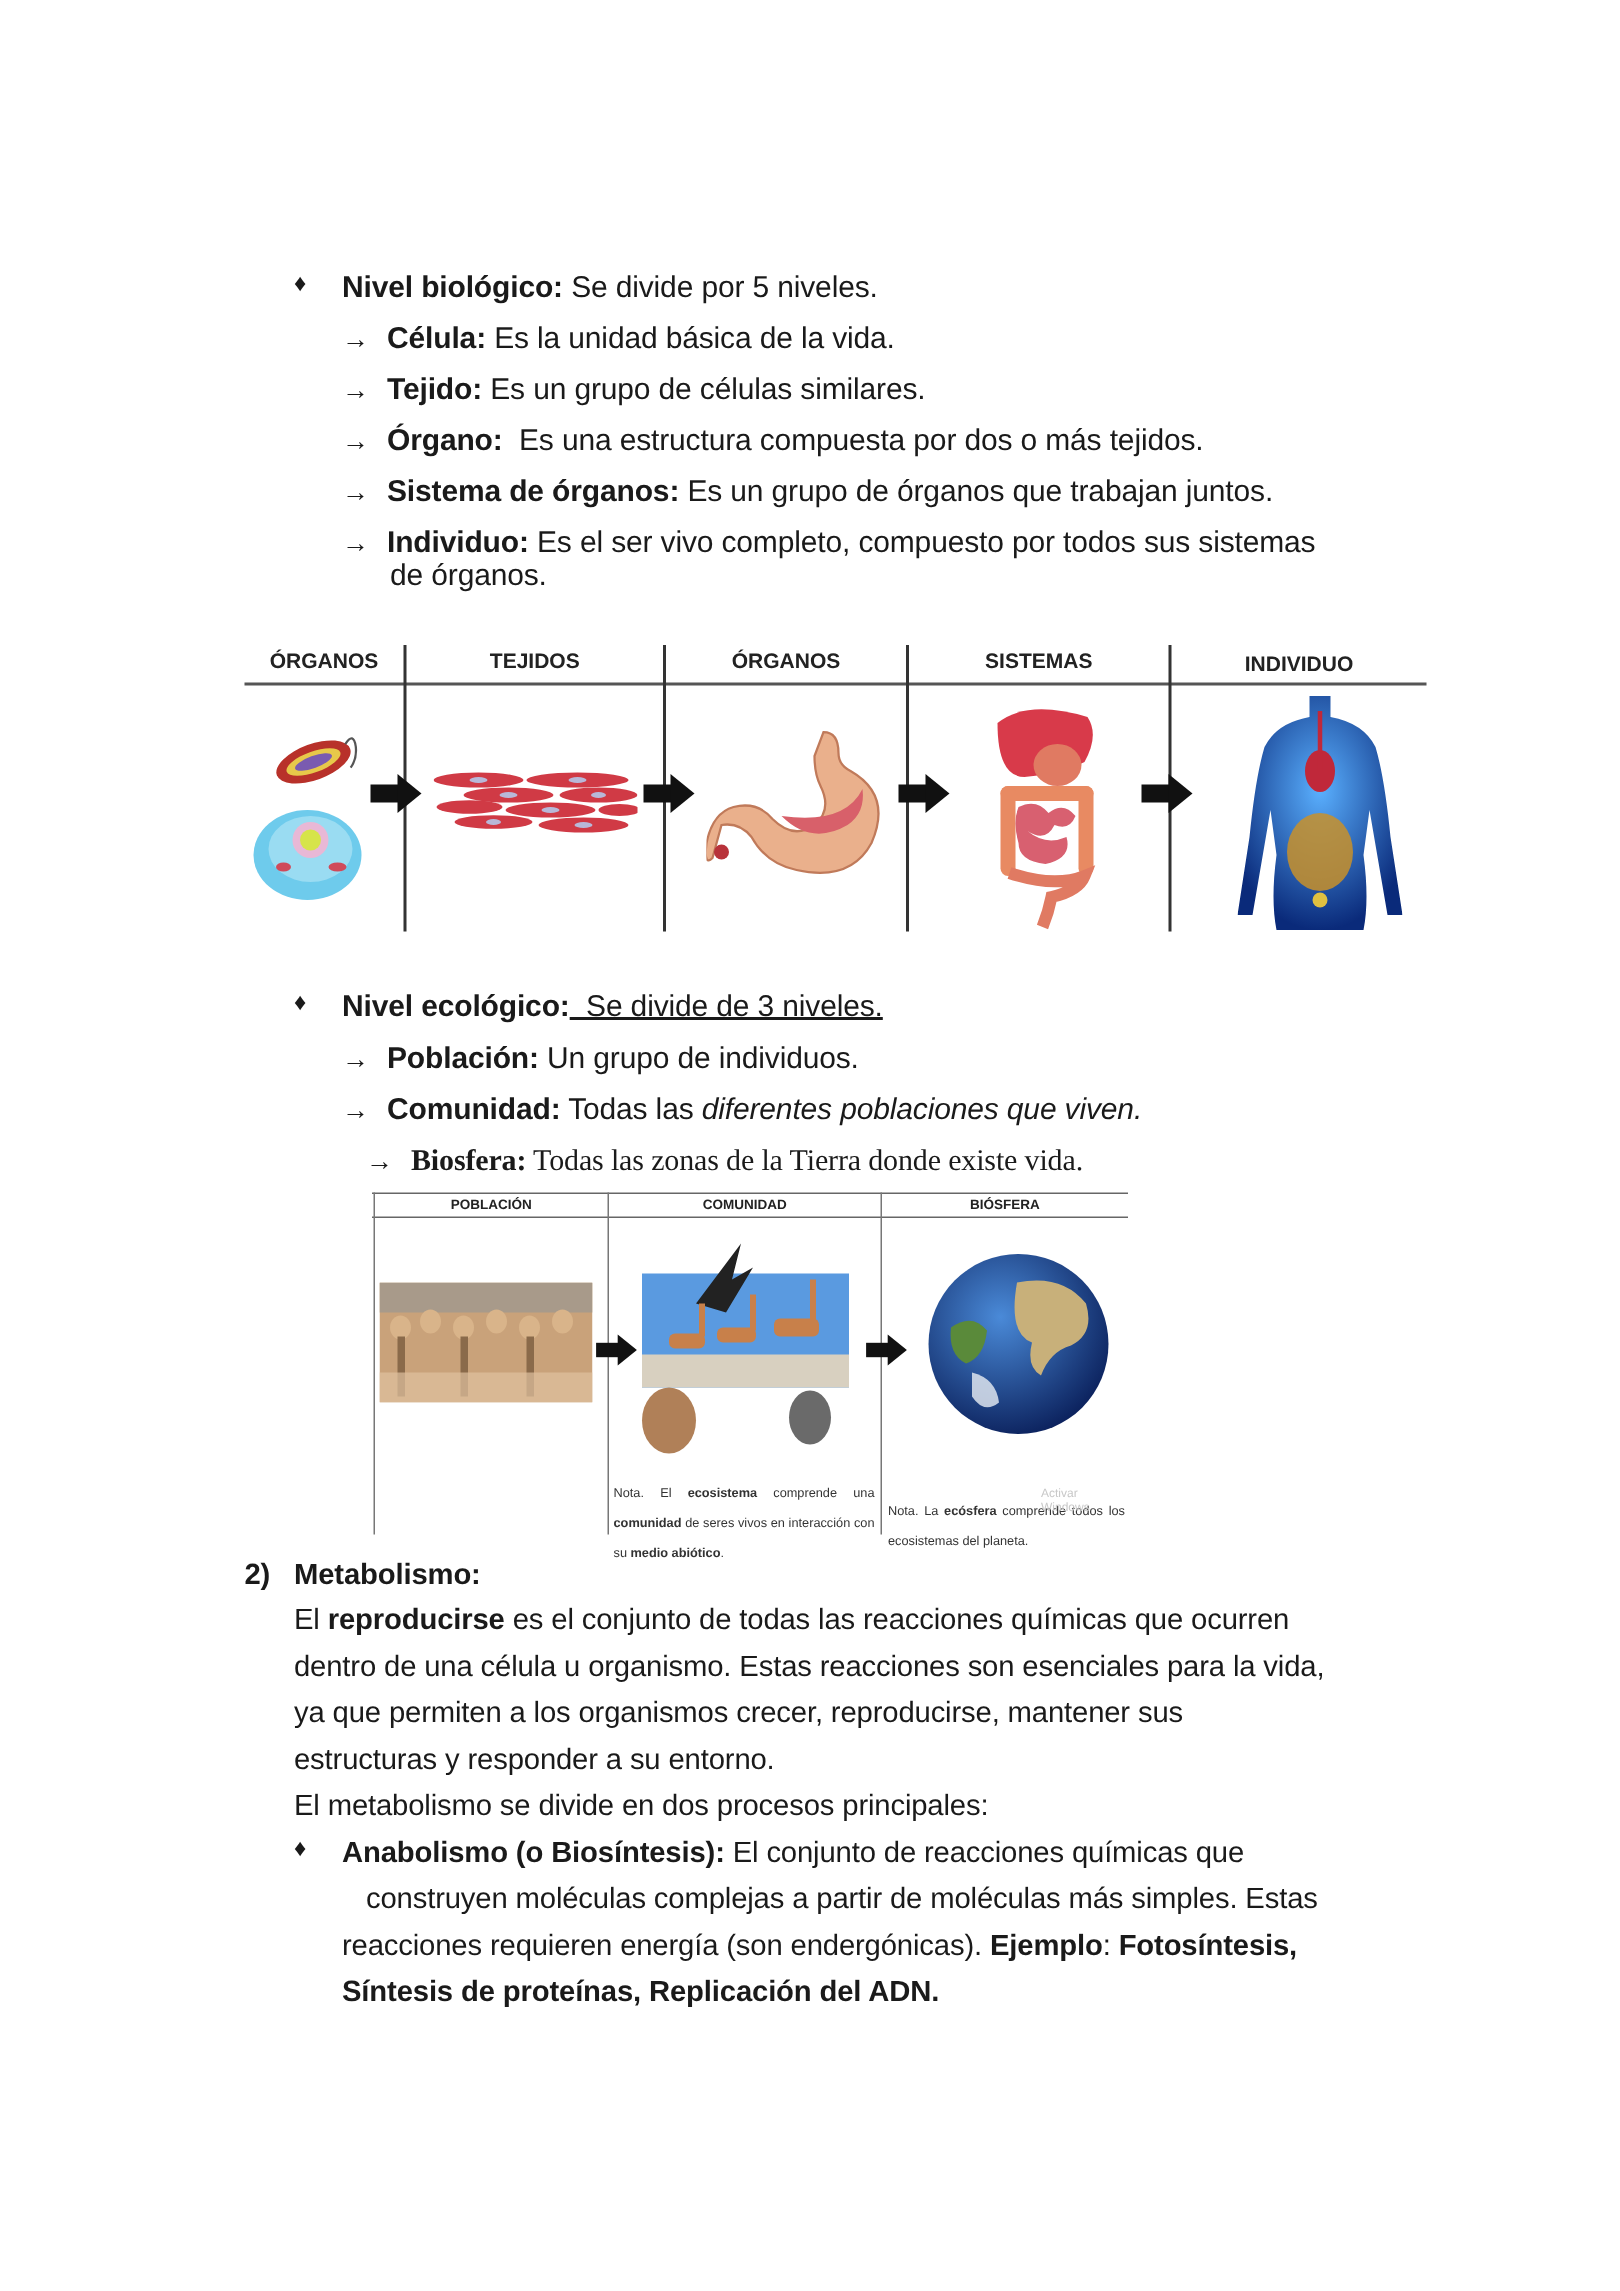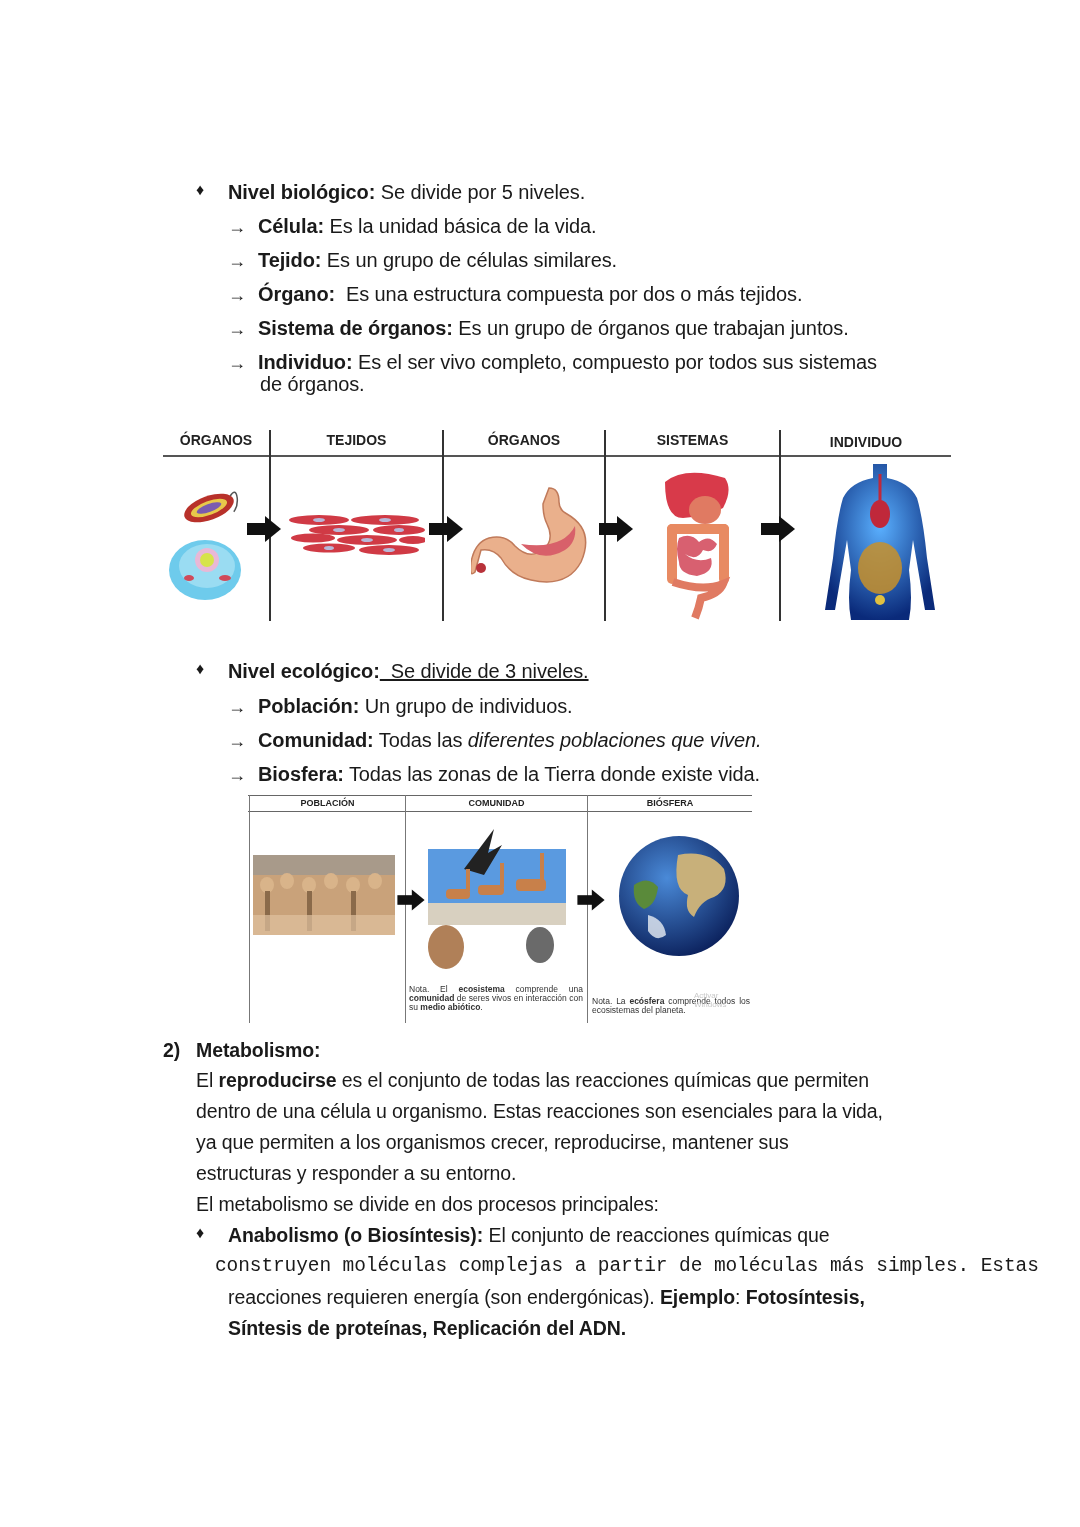--- a/index.html
+++ b/index.html
@@ -22,21 +22,21 @@
   .blk-arrow .shaft { position: absolute; left: 0; top: 7px; width: 20px; height: 12px; background: #111; }
   .blk-arrow .head { position: absolute; left: 18px; top: 0; width: 0; height: 0;
      border-top: 13px solid transparent; border-bottom: 13px solid transparent; border-left: 16px solid #111; }
 
   
   .eco-fig { position: absolute; left: 248px; top: 795px; width: 504px; height: 228px; }
   .eco-hdr { position: absolute; top: 3px; font-size: 9px; font-weight: bold; text-align: center; color: #222; }
   .eco-hline-top { position: absolute; left: 0; right: 0; top: 0; height: 1px; background: #666; }
   .eco-hline { position: absolute; left: 0; right: 0; top: 16px; height: 1px; background: #666; }
   .eco-vline { position: absolute; top: 0; bottom: 0; width: 1px; background: #777; }
-  .eco-note { position: absolute; font-size: 8.5px; line-height: 9px; color: #333; text-align: justify; }
+  .eco-note { position: absolute; font-size: 8.5px; line-height: 20px; color: #333; text-align: justify; }
   .watermark { position: absolute; color: #c8c8c8; font-size: 8px; }
 </style>
 </head>
 <body>
 
 <span class="bullet" style="left:196px; top:181px;">♦</span>
 <div class="line" style="left:228px; top:180px;">
   <span class="b">Nivel biológico:</span><span> Se divide por 5 niveles.</span>
 </div>
 
@@ -158,21 +158,21 @@
 <span class="bullet" style="left:196px; top:660px;">♦</span>
 <div class="line" style="left:228px; top:659px;">
   <span class="b">Nivel ecológico:</span><span style="white-space:pre;text-decoration:underline;">  Se divide de 3 niveles.</span>
 </div>
 <div class="line" style="left:228px; top:694px;">
   <span class="arrow-glyph">→</span><span class="b">Población:</span><span> Un grupo de individuos.</span>
 </div>
 <div class="line" style="left:228px; top:728px;">
   <span class="arrow-glyph">→</span><span class="b">Comunidad:</span><span style="white-space:pre;"> Todas las </span><span class="i">diferentes poblaciones</span><span style="white-space:pre;font-style:italic;"> que viven.</span>
 </div>
-<div class="line" style="left:228px; top:762px;">
+<div class="line" style="left:244px; top:762px;font-family:Liberation Serif, serif;">
   <span class="arrow-glyph">→</span><span class="b">Biosfera:</span><span> Todas las zonas de la Tierra donde existe vida.</span>
 </div>
 
 <div class="eco-fig">
   <div class="eco-hline-top"></div>
   <div class="eco-hline"></div>
   <div class="eco-vline" style="left:1px;"></div>
   <div class="eco-vline" style="left:157px;"></div>
   <div class="eco-vline" style="left:339px;"></div>
 
@@ -243,29 +243,29 @@
     <span>Nota. La </span><b>ecósfera</b><span> comprende todos los ecosistemas del planeta.</span>
   </div>
   <div class="watermark" style="left:446px; top:196px;">Activar Windows</div>
 </div>
 
 <div class="metab">
   <div class="line b" style="left:163px; top:1038px;">2)</div>
   <div class="line b" style="left:196px; top:1038px;">Metabolismo:</div>
 
   <div class="line" style="left:196px; top:1068px;">
-    <span style="white-space:pre;">El </span><span class="b">reproducirse</span><span> es el conjunto de todas las reacciones químicas que permiten</span>
+    <span style="white-space:pre;">El </span><span class="b">reproducirse</span><span> es el conjunto de todas las reacciones químicas que ocurren</span>
   </div>
   <div class="line" style="left:196px; top:1099px;">dentro de una célula u organismo. Estas reacciones son esenciales para la vida,</div>
   <div class="line" style="left:196px; top:1130px;">ya que permiten a los organismos crecer, reproducirse, mantener sus</div>
   <div class="line" style="left:196px; top:1161px;">estructuras y responder a su entorno.</div>
   <div class="line" style="left:196px; top:1192px;">El metabolismo se divide en dos procesos principales:</div>
 
   <span class="bullet" style="left:196px; top:1224px;">♦</span>
   <div class="line" style="left:228px; top:1223px;">
     <span class="b">Anabolismo (o Biosíntesis):</span><span> El conjunto de reacciones químicas que</span>
   </div>
-  <div class="line" style="left:215px; top:1254px;font-family:Liberation Mono, monospace;">construyen moléculas complejas a partir de moléculas más simples. Estas</div>
+  <div class="line" style="left:244px; top:1254px;">construyen moléculas complejas a partir de moléculas más simples. Estas</div>
   <div class="line" style="left:228px; top:1285px;">
     <span style="white-space:pre;">reacciones requieren energía (son endergónicas). </span><span class="b">Ejemplo</span><span style="white-space:pre;">: </span><span class="b">Fotosíntesis,</span>
   </div>
   <div class="line b" style="left:228px; top:1316px;">Síntesis de proteínas, Replicación del ADN.</div>
 </div>
 
 </body></html>

